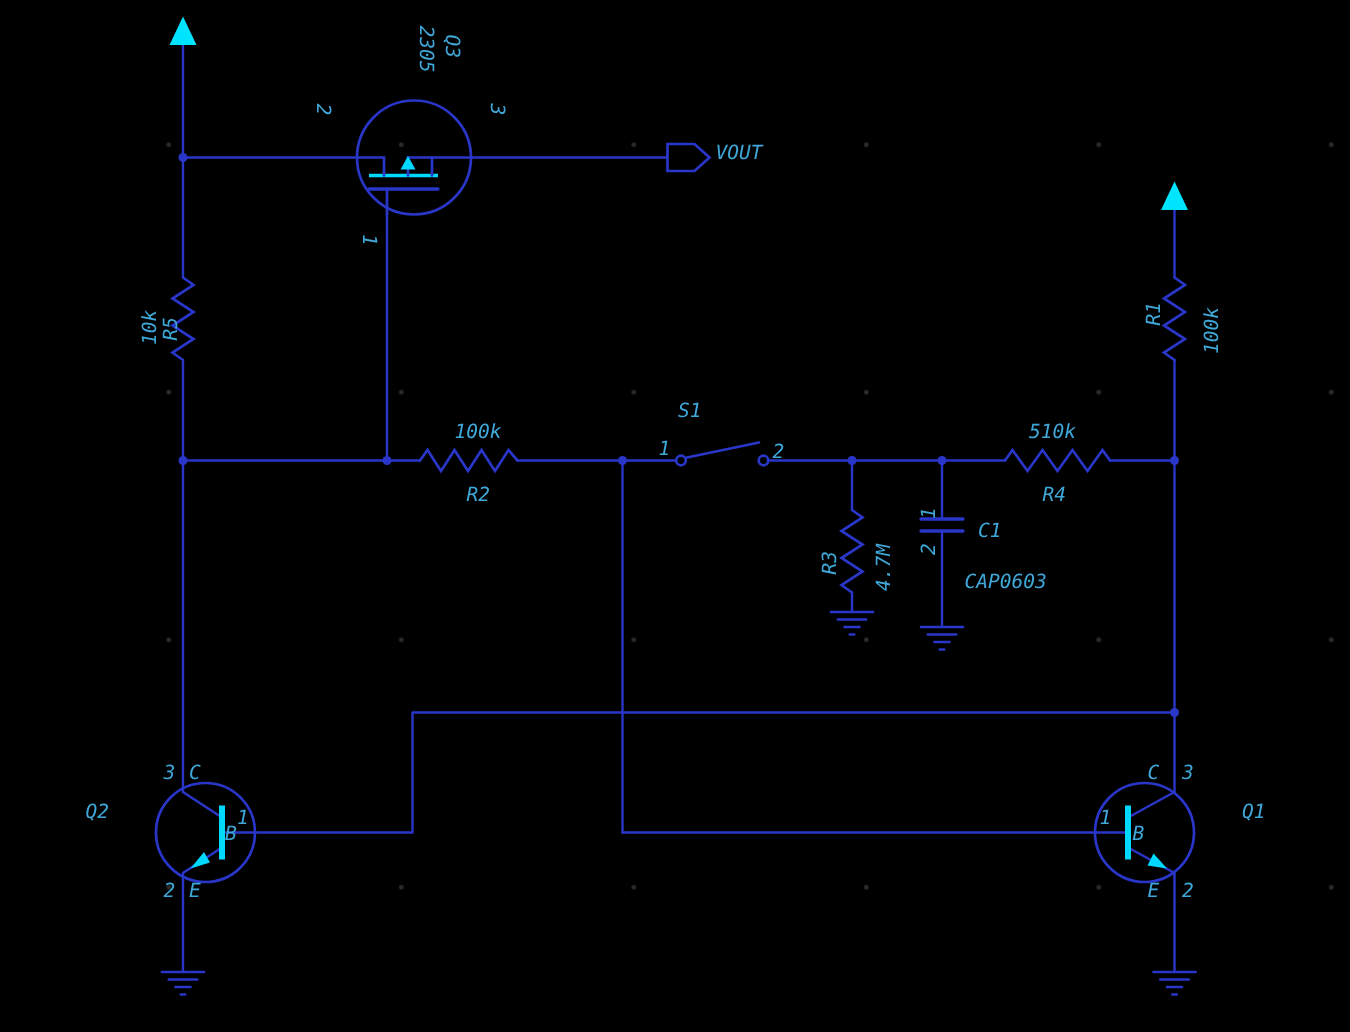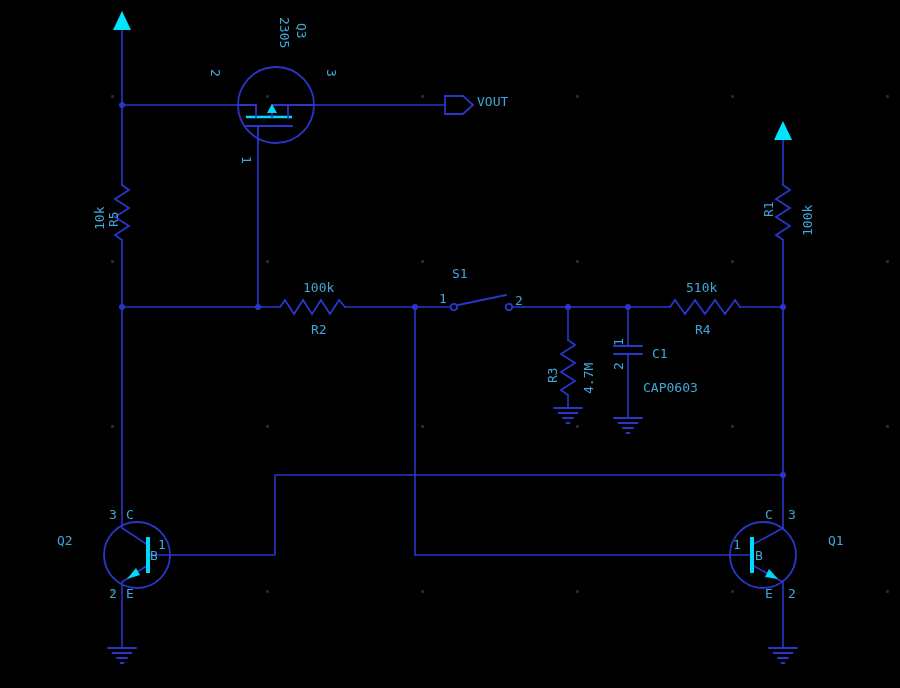--- a/index.html
+++ b/index.html
@@ -7,20 +7,21 @@
     width:900px;height:688px;overflow:hidden;
     background:var(--background,#000);
     font-family:"DejaVu Sans Mono","Liberation Mono",monospace;
   }
   .stage{
     position:relative;width:900px;height:688px;
     background-color:var(--background,#000);
     background-image:radial-gradient(circle,var(--grid-dot,#2b2b2b) 1.2px,transparent 1.9px);
     background-size:155px 165px;
     background-position:35px 14px;
+    font-style:italic;
   }
   svg{position:absolute;left:0;top:0;}
   .wire{stroke:var(--wire,#2936c8);stroke-width:1.6;fill:none;stroke-linecap:round;}
   .comp{stroke:var(--wire,#2936c8);stroke-width:1.8;fill:none;stroke-linecap:round;}
   .thick{stroke-width:2.2;}
   .bar{stroke:var(--highlight,#00d9ff);stroke-width:4;fill:none;stroke-linecap:butt;}
   .arrowfill{fill:var(--highlight,#00d9ff);stroke:none;}
   .pwr{fill:var(--power,#00e5ff);stroke:none;}
   .junction{fill:var(--wire,#3a4ae0);stroke:none;}
   .lbl{fill:var(--text,#3fa8d8);font-family:"DejaVu Sans Mono","Liberation Mono",monospace;font-size:13px;}

